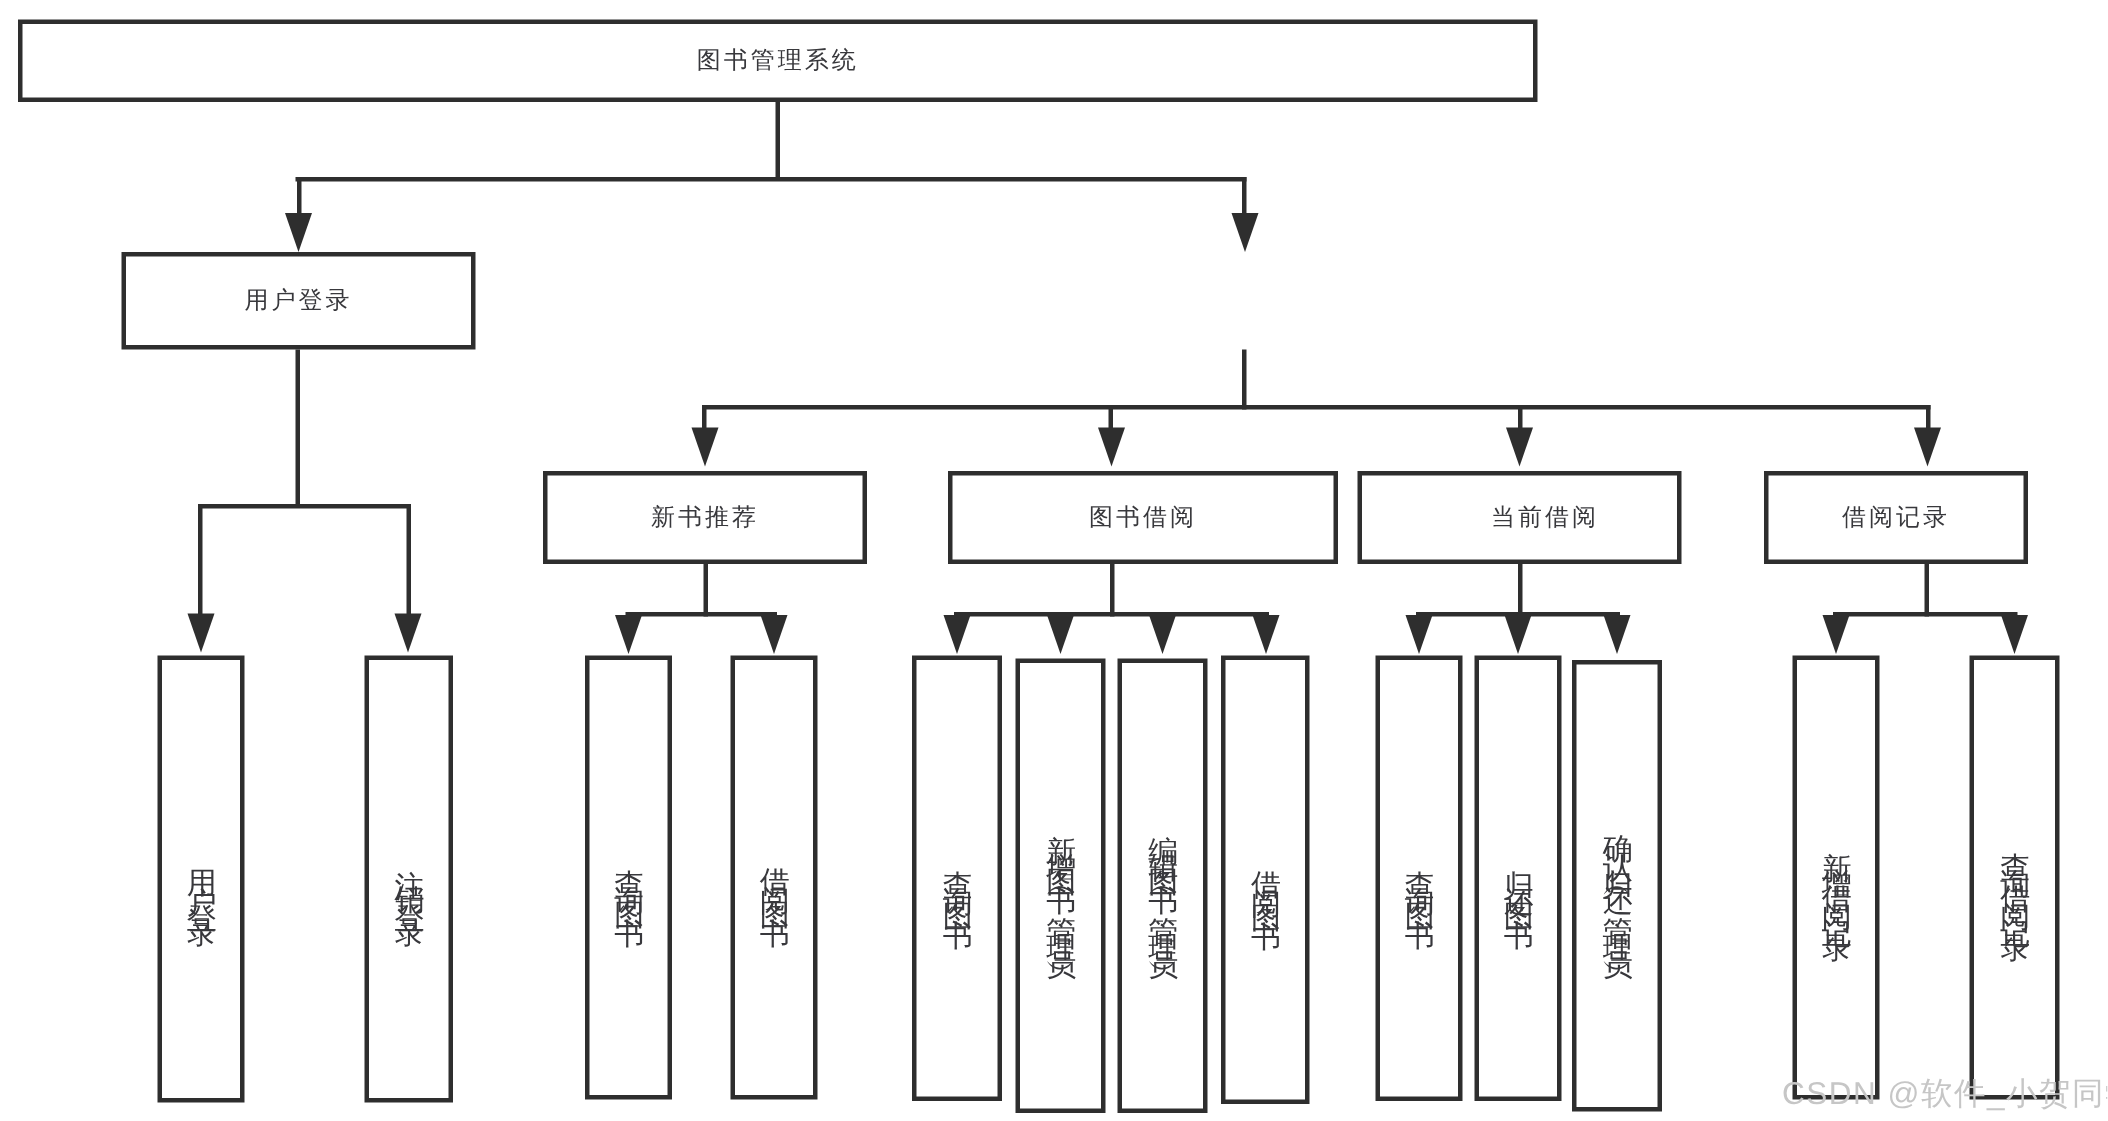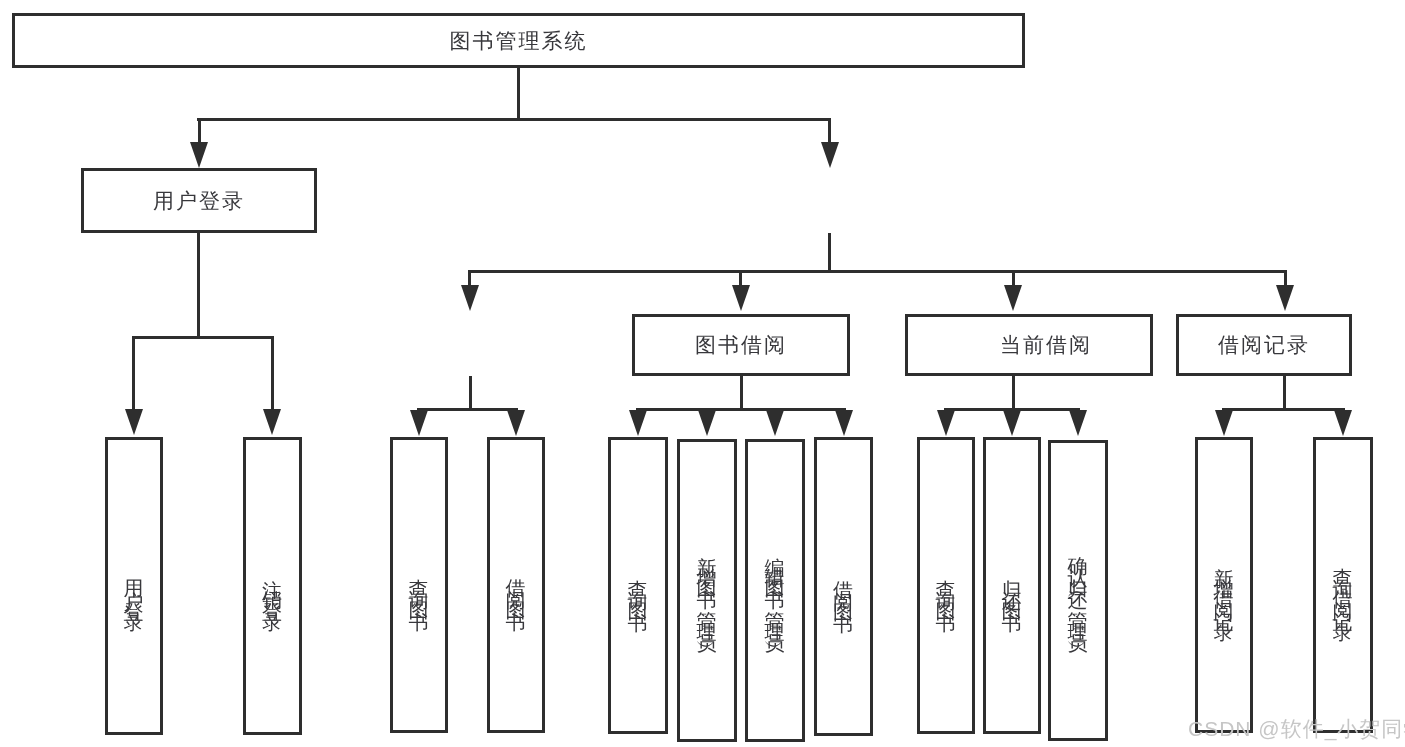--- a/index.html
+++ b/index.html
@@ -9,21 +9,21 @@
   }
   html,body{margin:0;padding:0;background:#ffffff;}
   .canvas{
     position:relative;width:1405px;height:747px;background:#ffffff;overflow:hidden;
     font-family:"Liberation Sans",sans-serif;color:var(--text);
   }
   .box{
     position:absolute;box-sizing:border-box;border:3px solid var(--line);
     background:#ffffff;display:flex;align-items:center;justify-content:center;
   }
-  .hlabel{font-size:21px;letter-spacing:2px;white-space:nowrap;}
+  .hlabel{font-size:16px;letter-spacing:2px;white-space:nowrap;}
   .vlabel{
     writing-mode:vertical-rl;text-orientation:mixed;
     font-size:20px;letter-spacing:11px;line-height:1;white-space:nowrap;
   }
   .vl{position:absolute;width:3px;background:var(--line);}
   .hl{position:absolute;height:3px;background:var(--line);}
   .ah{
     position:absolute;width:0;height:0;
     border-left:9px solid transparent;border-right:9px solid transparent;
     border-top:26px solid var(--line);
@@ -64,24 +64,27 @@
   <div class="hl" style="left:468px;top:270px;width:819px;"></div>
   <div class="vl" style="left:468px;top:270px;height:16px;"></div>
   <div class="ah" style="left:461px;top:285px;"></div>
   <div class="vl" style="left:739px;top:270px;height:16px;"></div>
   <div class="ah" style="left:732px;top:285px;"></div>
   <div class="vl" style="left:1012px;top:270px;height:16px;"></div>
   <div class="ah" style="left:1004px;top:285px;"></div>
   <div class="vl" style="left:1284px;top:270px;height:16px;"></div>
   <div class="ah" style="left:1276px;top:285px;"></div>
 
-  <div class="box" style="left:632px;top:314px;width:218px;height:62px;">
+  <div class="box" style="left:362px;top:314px;width:216px;height:62px;">
+    <span class="hlabel">新书推荐</span>
+  </div>
+  <div class="box" style="left:632px;top:314px;width:260px;height:62px;">
     <span class="hlabel">图书借阅</span>
   </div>
-  <div class="box" style="left:905px;top:314px;width:248px;height:62px;padding-left:34px;">
+  <div class="box" style="left:905px;top:314px;width:216px;height:62px;padding-left:34px;">
     <span class="hlabel">当前借阅</span>
   </div>
   <div class="box" style="left:1176px;top:314px;width:176px;height:62px;">
     <span class="hlabel">借阅记录</span>
   </div>
 
   <div class="vl" style="left:469px;top:376px;height:35px;"></div>
   <div class="hl" style="left:417px;top:408px;width:101px;"></div>
   <div class="ah" style="left:410px;top:410px;"></div>
   <div class="ah" style="left:507px;top:410px;"></div>

